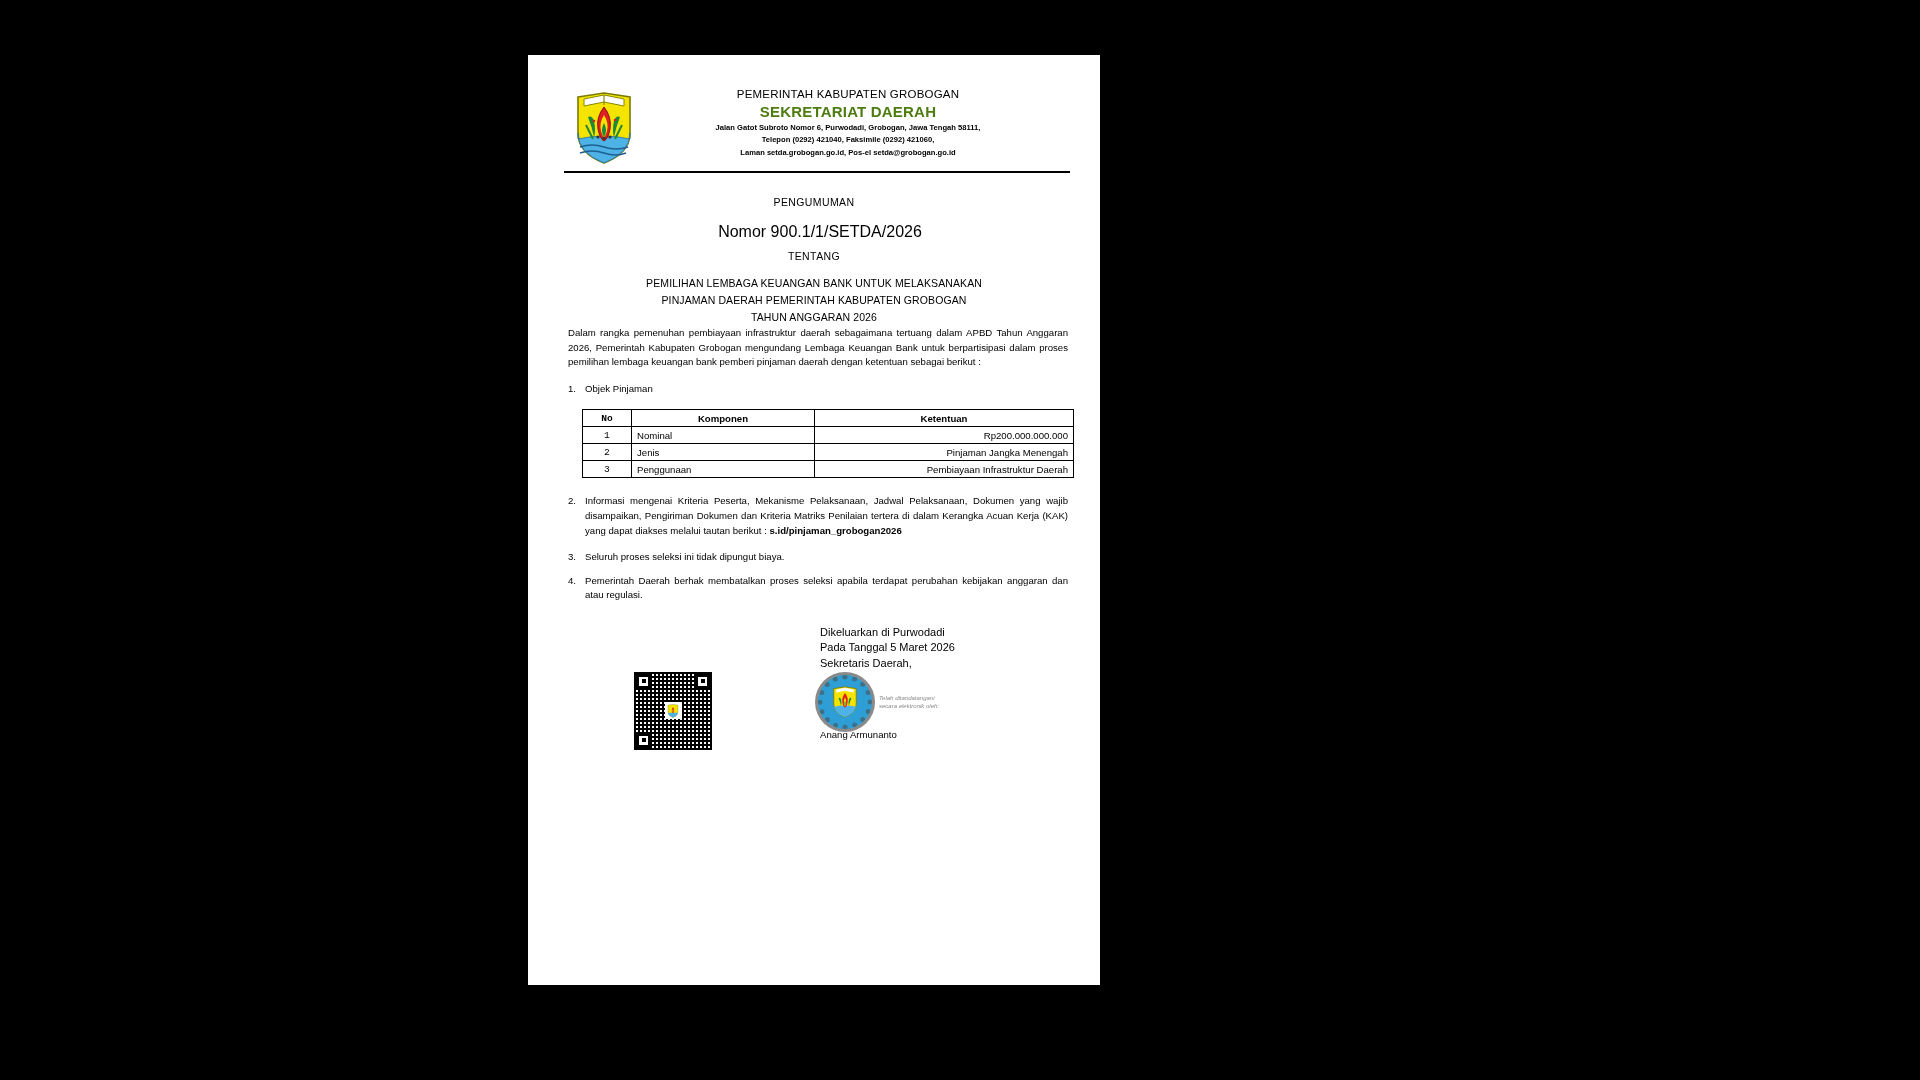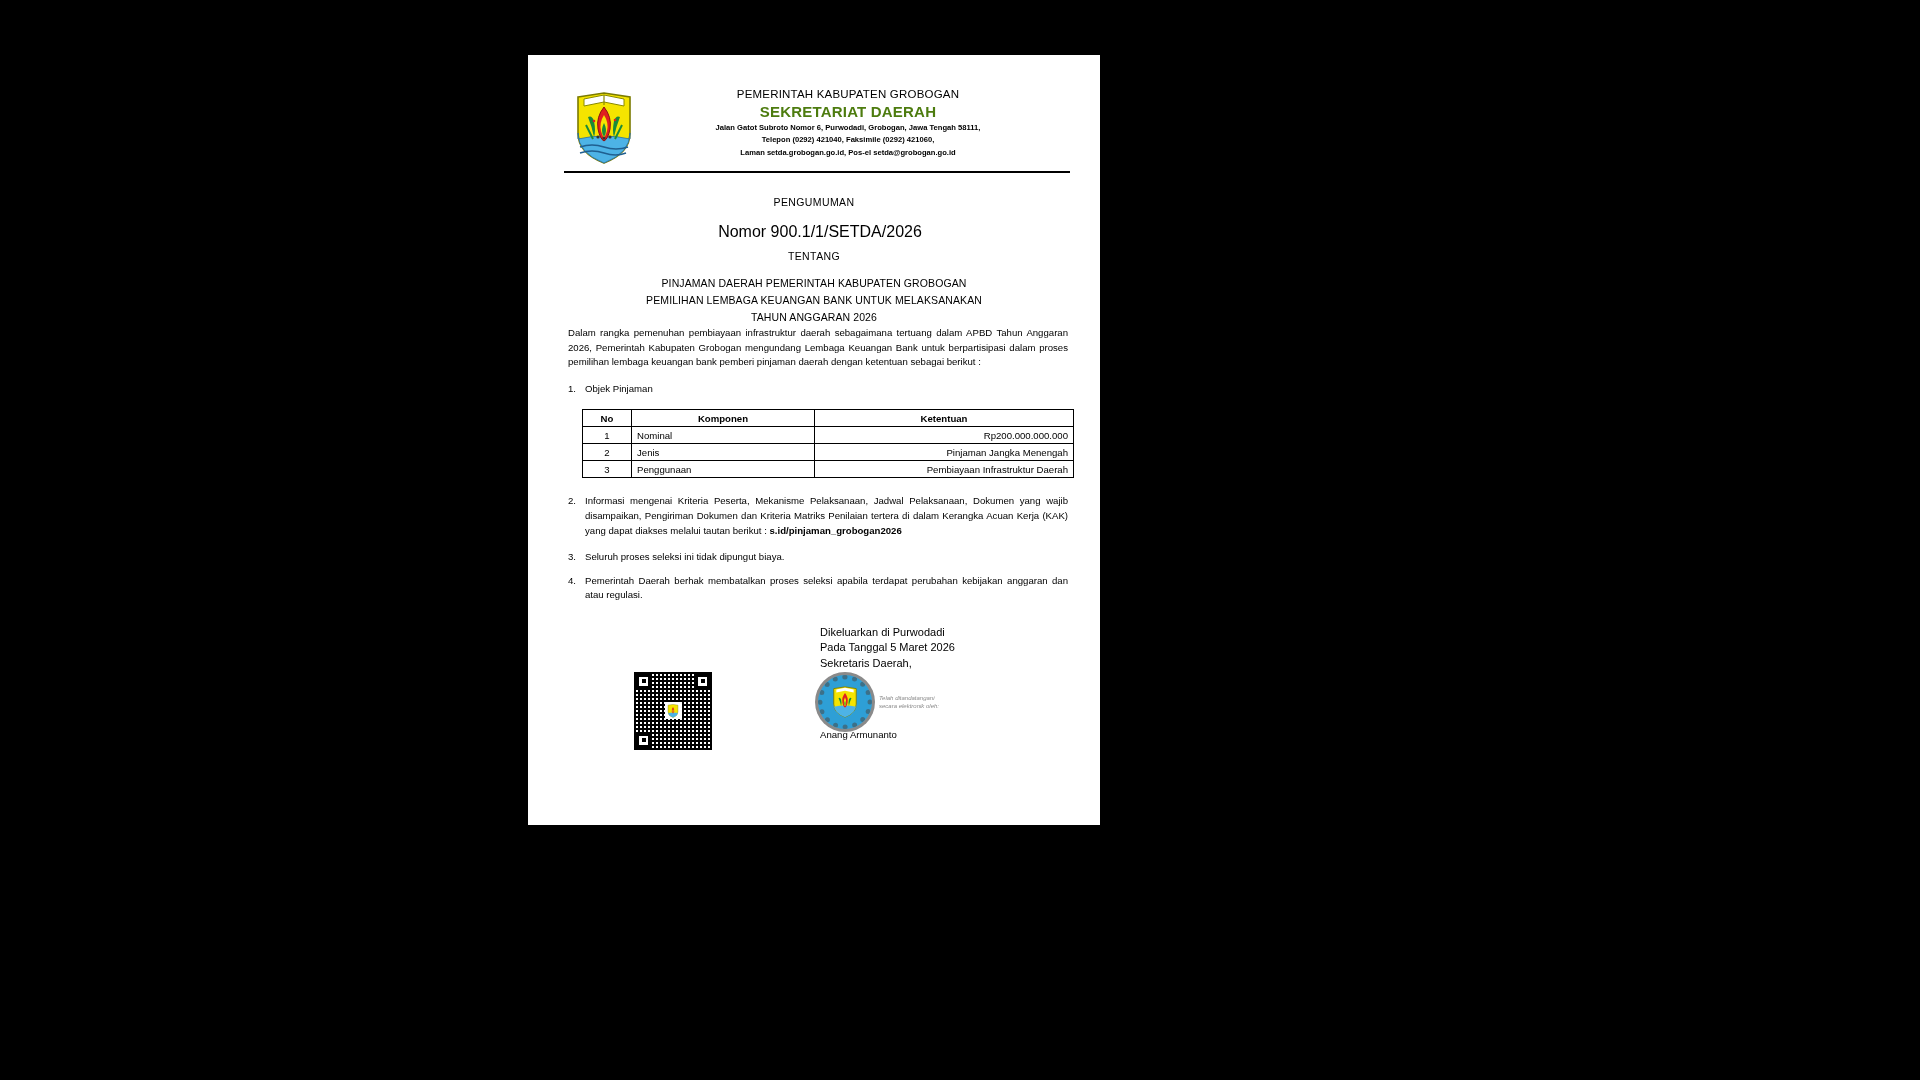--- a/index.html
+++ b/index.html
@@ -15,21 +15,21 @@
     font-family: "Liberation Sans", sans-serif;
     position: relative;
   }
 
   
   #doc-page {
     position: absolute;
     left: 528px;
     top: 55px;
     width: 572px;
-    height: 770px;
+    height: 930px;
     background: #ffffff;
     box-sizing: border-box;
     padding: 0;
     overflow: hidden;
   }
 
   
   .letterhead {
     display: flex;
     flex-direction: row;
@@ -167,21 +167,21 @@
     font-size: 9.6px;
     color: #000;
     padding: 1px 5px;
     height: 14px;
     line-height: 13px;
   }
   table.obj-table th {
     text-align: center;
     font-weight: bold;
   }
-  .col-no    { width: 38px;  text-align: center; }
+  .col-no    { width: 38px;  text-align: center; font-family: Liberation Mono, monospace; }
   .col-komp  { width: 172px; text-align: left; }
   .col-ket   { text-align: right; }
   td.col-no  { text-align: center; }
 
   
   .sig-area {
     position: relative;
     margin-top: 22px;
     padding: 0 32px 0 40px;
     min-height: 180px;
@@ -315,22 +315,22 @@
     </div>
   </div>
 
   <div class="header-rule"></div>
 
   <div class="title-block">
     <div class="t-pengumuman">PENGUMUMAN</div>
     <div class="t-nomor">Nomor 900.1/1/SETDA/2026</div>
     <div class="t-tentang">TENTANG</div>
     <div class="t-subject">
+      <div>PEMILIHAN LEMBAGA KEUANGAN BANK UNTUK MELAKSANAKAN</div>
       <div>PINJAMAN DAERAH PEMERINTAH KABUPATEN GROBOGAN</div>
-      <div>PEMILIHAN LEMBAGA KEUANGAN BANK UNTUK MELAKSANAKAN</div>
       <div>TAHUN ANGGARAN 2026</div>
     </div>
   </div>
 
   <div class="body-wrap">
 
     <div class="para-intro">Dalam rangka pemenuhan pembiayaan infrastruktur daerah sebagaimana tertuang dalam APBD Tahun Anggaran 2026, Pemerintah Kabupaten Grobogan mengundang Lembaga Keuangan Bank untuk berpartisipasi dalam proses pemilihan lembaga keuangan bank pemberi pinjaman daerah dengan ketentuan sebagai berikut :</div>
 
     <ol class="items">
 

